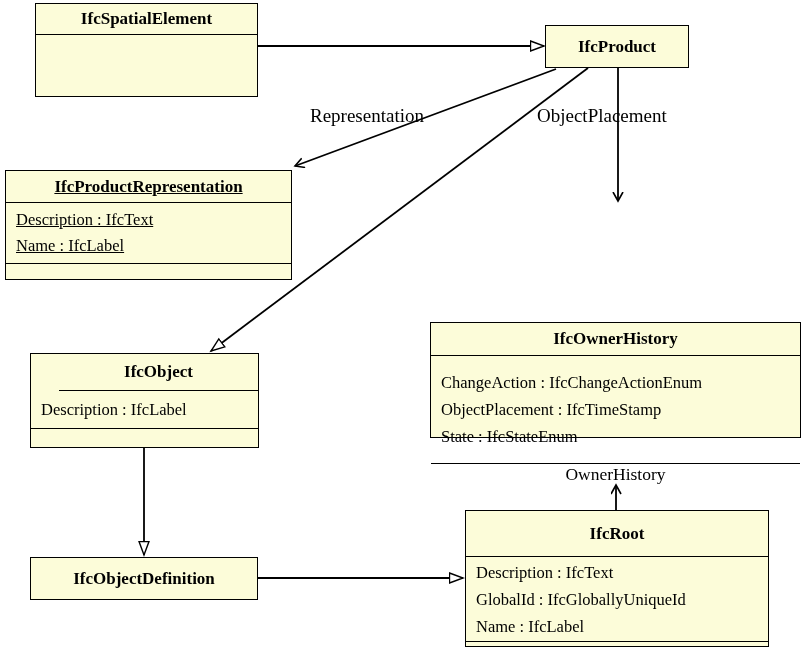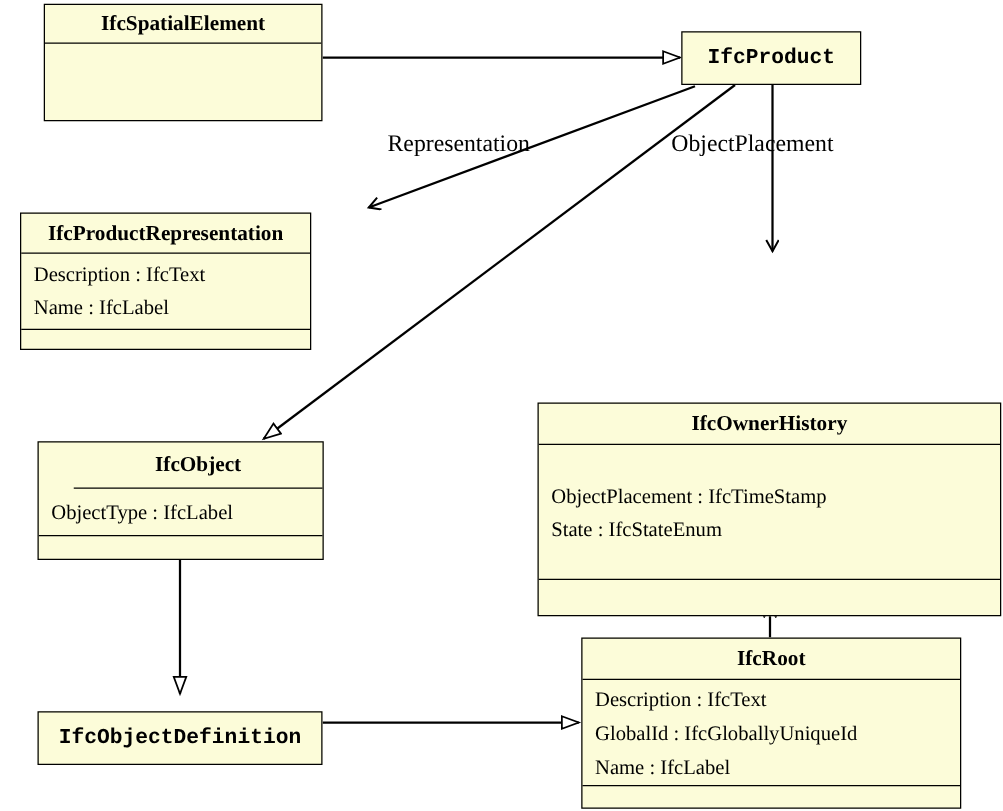--- a/index.html
+++ b/index.html
@@ -50,47 +50,47 @@
   .uml-attr { white-space:nowrap; }
   .uml-footer {
     flex:1 1 auto;
     display:flex;
     align-items:center;
     justify-content:center;
     font-size:17.5px;
     overflow:visible;
     white-space:nowrap;
   }
-  .single .uml-title { flex:1 1 auto;font-family:Liberation Mono, monospace; }
+  .single .uml-title { flex:1 1 auto; }
 
   
   #cls-spatial-element        { left:35px;  top:3px;   width:223px; height:94px; }
   #cls-spatial-element .uml-title { height:31px; }
   #cls-spatial-element .uml-attrs { height:39px; line-height:25px; }
 
   #cls-product                { left:545px; top:25px;  width:144px; height:43px; }
 
-  #cls-product-representation { left:16px;   top:170px; width:233px; height:110px; }
+  #cls-product-representation { left:5px;   top:170px; width:287px; height:110px;text-decoration:underline; }
   #cls-product-representation .uml-title { height:32px; }
   #cls-product-representation .uml-attrs { height:61px; line-height:26px; }
 
   #cls-object-placement       { left:502px; top:203px; width:231px; height:42px; }
 
-  #cls-owner-history          { left:430px; top:322px; width:371px; height:171px; }
+  #cls-owner-history          { left:430px; top:322px; width:371px; height:116px; }
   #cls-owner-history .uml-title { height:33px; }
   #cls-owner-history .uml-attrs { height:108px; line-height:27px; }
 
   #cls-object                 { left:30px;  top:353px; width:229px; height:95px; }
   #cls-object .uml-title { height:37px;margin-left:28px; }
   #cls-object .uml-attrs { height:38px; line-height:24px; }
 
-  #cls-object-definition      { left:30px;  top:557px; width:228px; height:43px;margin-top:12px; }
+  #cls-object-definition      { left:30px;  top:557px; width:228px; height:43px; }
 
   #cls-root                   { left:465px; top:510px; width:304px; height:137px; }
-  #cls-root .uml-title { height:33px; }
+  #cls-root .uml-title { height:46px; }
   #cls-root .uml-attrs { height:85px; line-height:27px; }
 
   .edge-label {
     position:absolute;
     font-size:19px;
     line-height:22px;
     color: var(--text, #000000);
     white-space:nowrap;
   }
   #lbl-representation  { left:310px; top:105px; }
@@ -134,29 +134,31 @@
       <div class="uml-attr">Description : IfcText</div>
       <div class="uml-attr">Name : IfcLabel</div>
     </div>
     <div class="uml-footer"></div>
   </div>
 
 
   <div class="uml-class three" id="cls-owner-history">
     <div class="uml-title">IfcOwnerHistory</div>
     <div class="uml-attrs">
+      <div class="uml-attr">ChangeAction : IfcChangeActionEnum</div>
       <div class="uml-attr">ObjectPlacement : IfcTimeStamp</div>
       <div class="uml-attr">State : IfcStateEnum</div>
     </div>
+    <div class="uml-footer">OwnerHistory</div>
   </div>
 
   <div class="uml-class three" id="cls-object">
     <div class="uml-title">IfcObject</div>
     <div class="uml-attrs">
-      <div class="uml-attr">ObjectType : IfcLabel</div>
+      <div class="uml-attr">Description : IfcLabel</div>
     </div>
     <div class="uml-footer"></div>
   </div>
 
   <div class="uml-class single" id="cls-object-definition">
     <div class="uml-title">IfcObjectDefinition</div>
   </div>
 
   <div class="uml-class three" id="cls-root">
     <div class="uml-title">IfcRoot</div>

